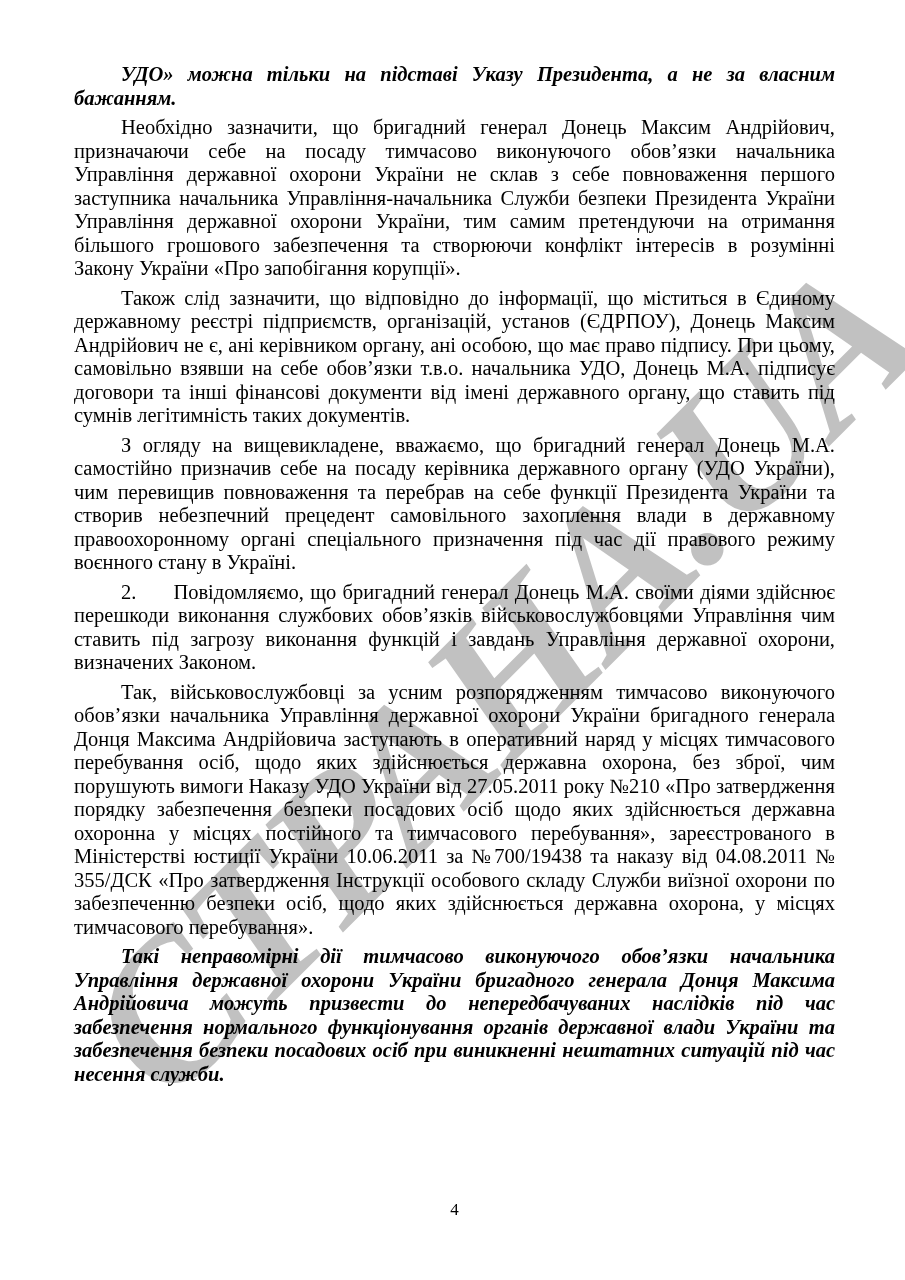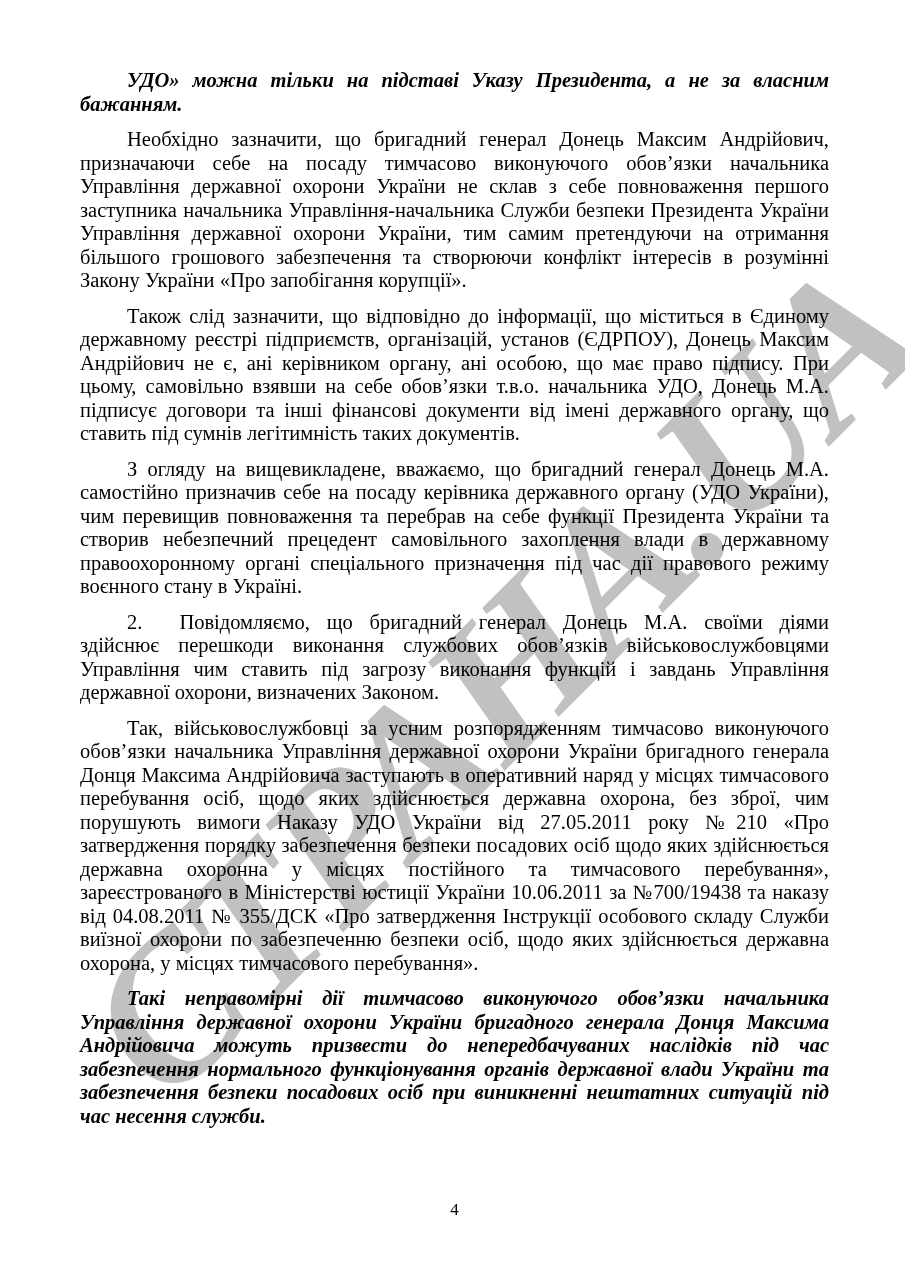--- a/index.html
+++ b/index.html
@@ -36,21 +36,21 @@
     left: 68px;
     top: 57px;
     width: 773px;
     z-index: 1;
     color: #000000;
     font-size: 20.5px;
     line-height: 23.5px;
     text-align: justify;
   }
   .content p {
-    margin: 12px;
+    margin: 6px;
     padding: 0;
     text-indent: 47px;
   }
   .b  { font-weight: normal; }
   .i  { }
   .bi { font-weight: bold; font-style: italic; }
   .tab {
     display: inline-block;
     width: 37px;
   }

